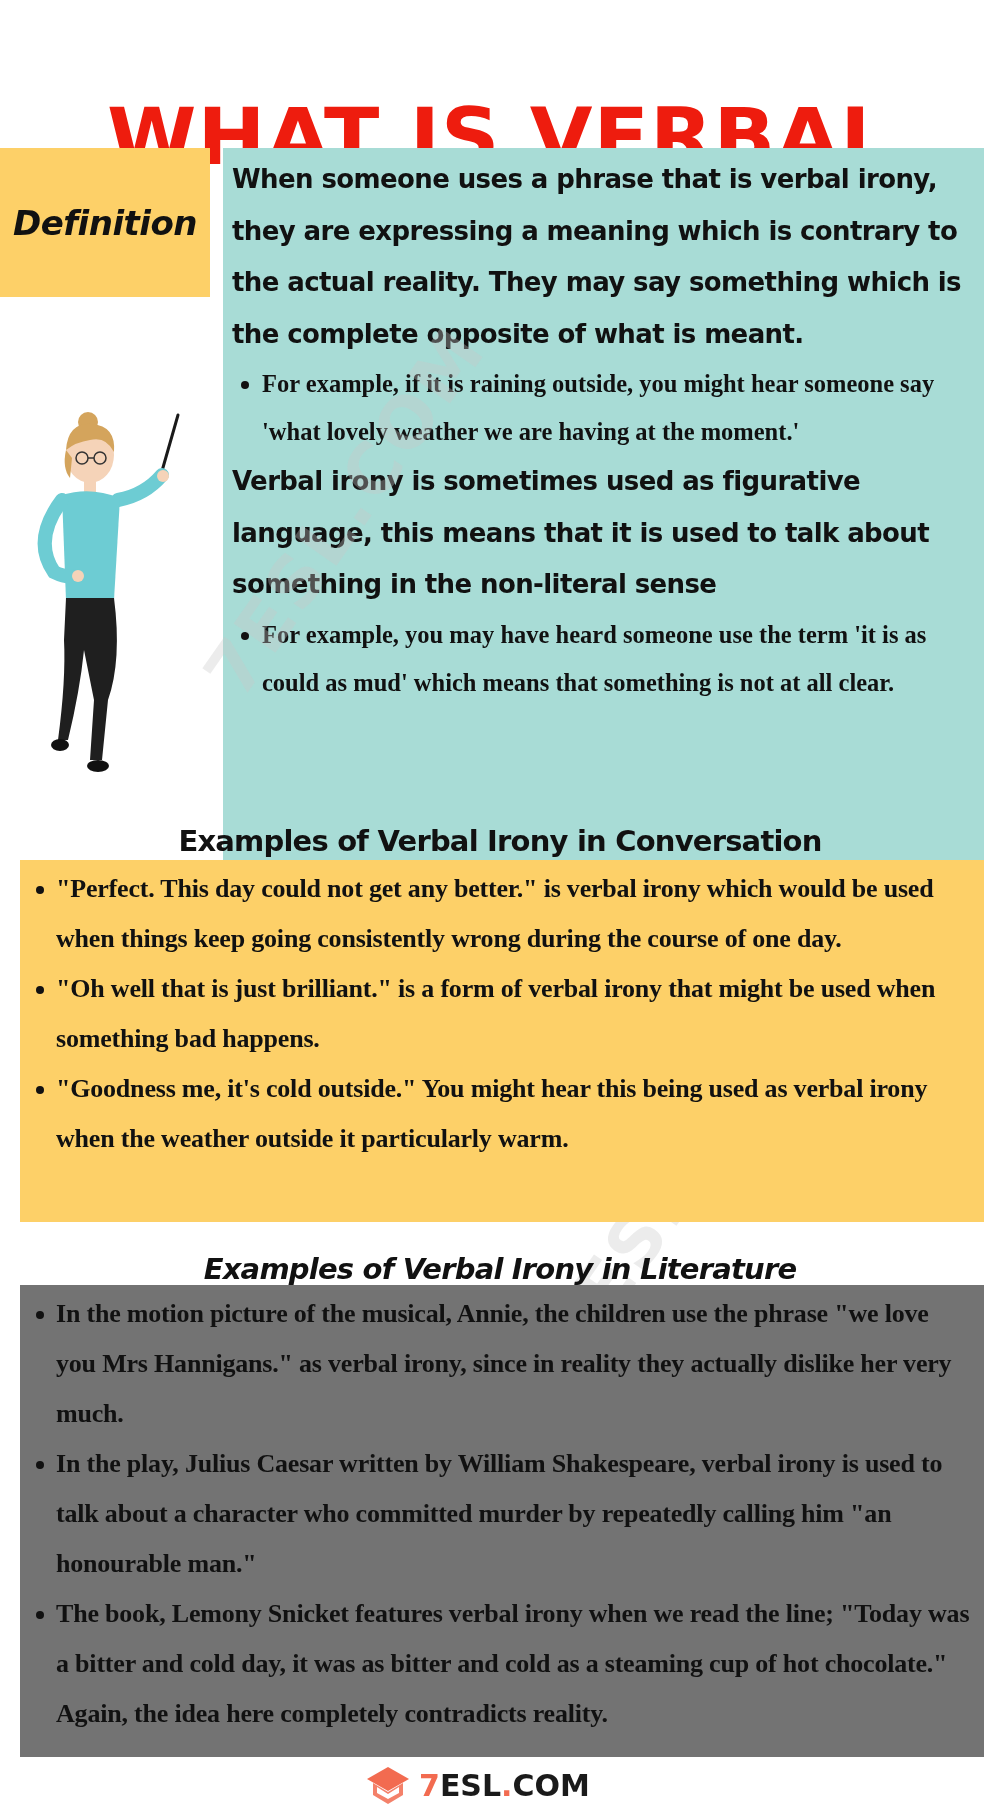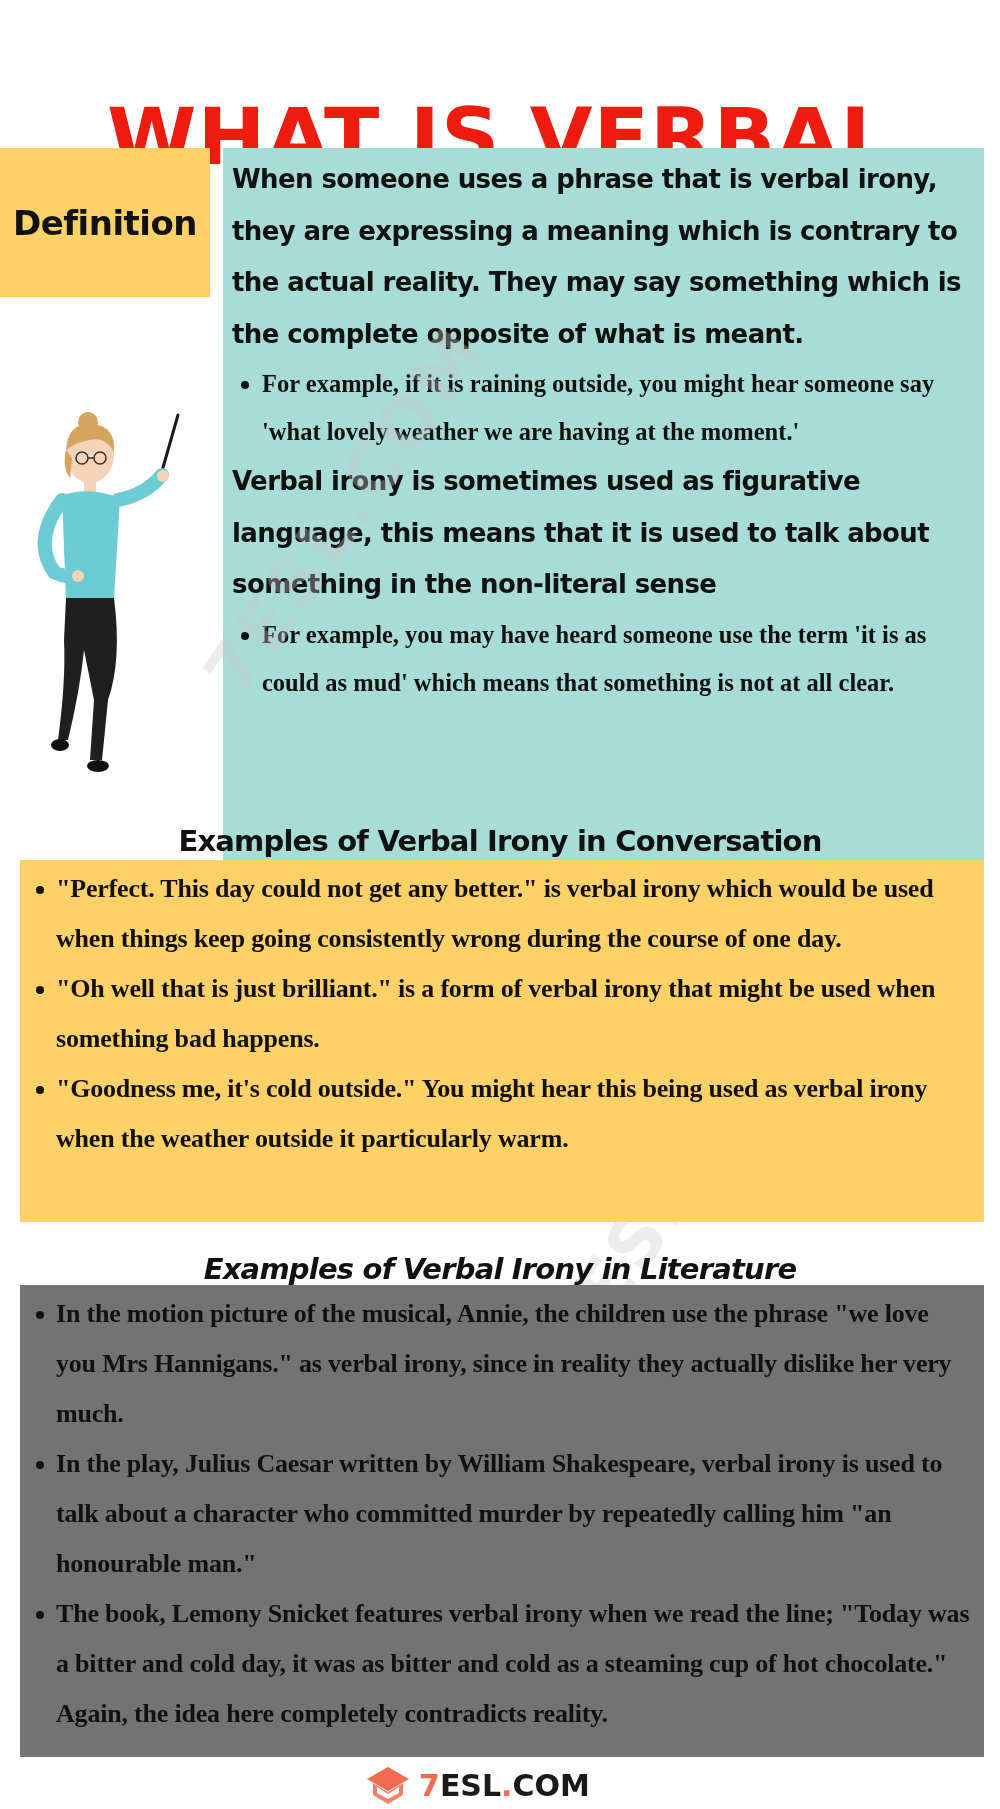--- a/index.html
+++ b/index.html
@@ -5,21 +5,21 @@
   html, body { margin: 0; padding: 0; background: #ffffff; }
   body { width: 1000px; height: 1809px; position: relative; overflow: hidden;
          font-family: "Liberation Serif", serif; color: #111; }
 
   .title { position: absolute; left: 0; top: 40px; width: 1000px; text-align: center;
            font-family: "DejaVu Sans", sans-serif; font-weight: 900; font-size: 78px;
            letter-spacing: 1px; color: #EE1C0E; line-height: 90px;
            transform: scaleX(1.04); transform-origin: center; }
 
   .def-label { position: absolute; left: 0; top: 148px; width: 210px; height: 149px;
-               background: #FDD068; display: flex; align-items: center; justify-content: center; }
+               background: #FDD068; display: flex; align-items: center; justify-content: center; font-style: italic; }
   .def-label span { font-family: "DejaVu Sans", sans-serif; font-weight: bold; font-size: 34px;
                     letter-spacing: -0.5px; color: #111; }
 
   .def-box { position: absolute; left: 223px; top: 148px; width: 761px; height: 800px;
              background: #A8DCD6; box-sizing: border-box; padding: 6px 8px 0 9px; }
   .def-para { font-family: "DejaVu Sans", sans-serif; font-weight: bold; font-size: 26px;
               line-height: 51.5px; letter-spacing: -0.6px; margin: 0; }
   .def-bullets { list-style: none; margin: 0; padding: 0 0 0 6px; }
   .def-bullets li { position: relative; padding-left: 24px; font-family: "Liberation Serif", serif;
                     font-weight: bold; font-size: 24.5px; line-height: 48px; }

